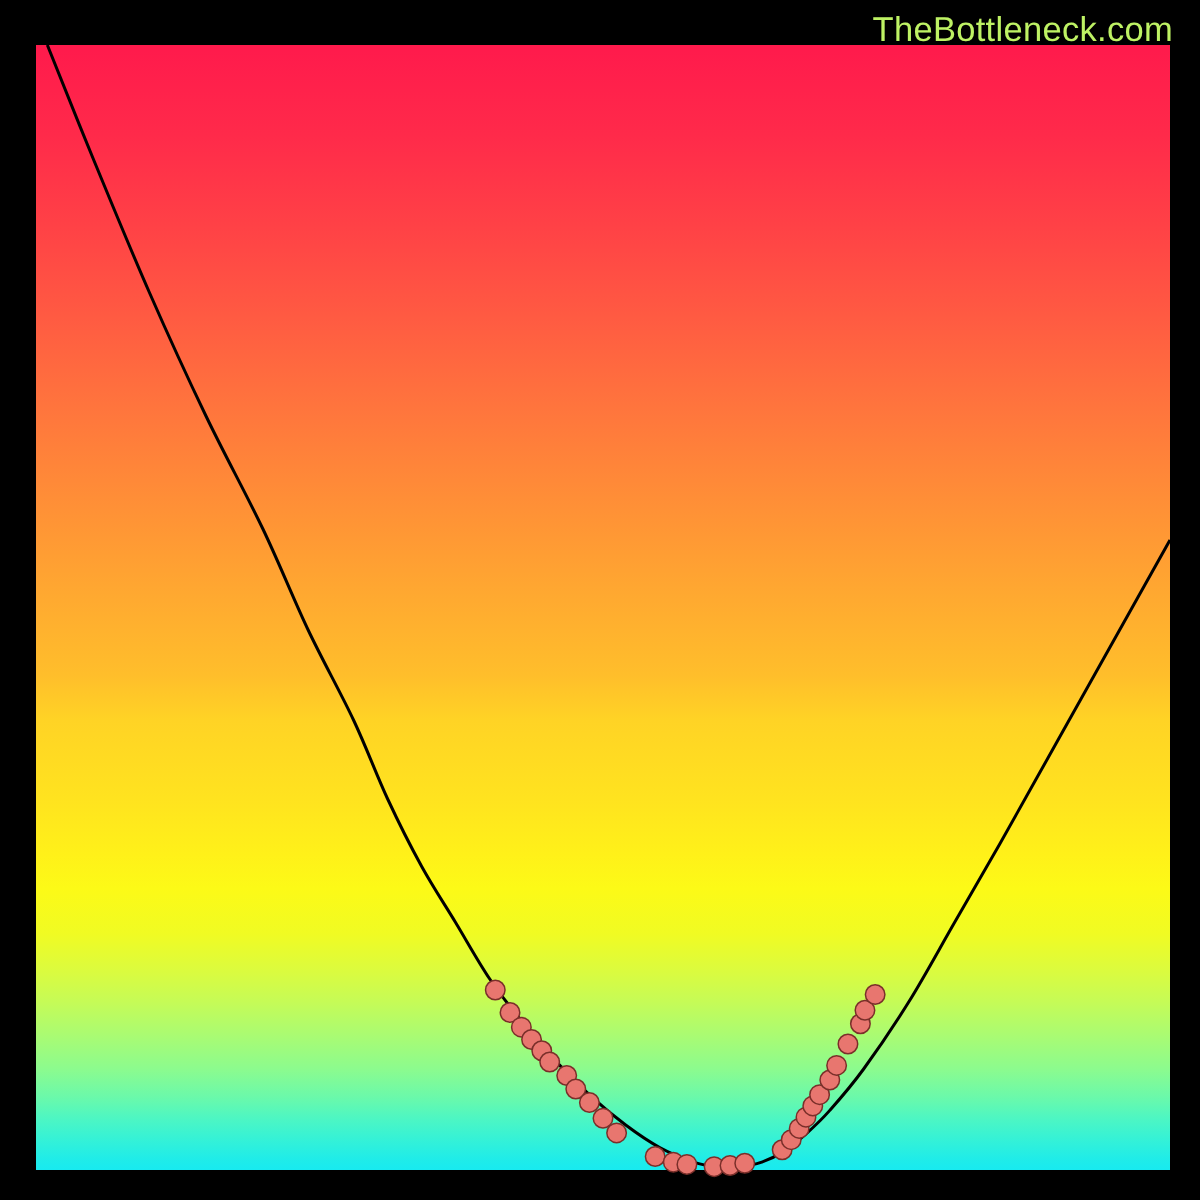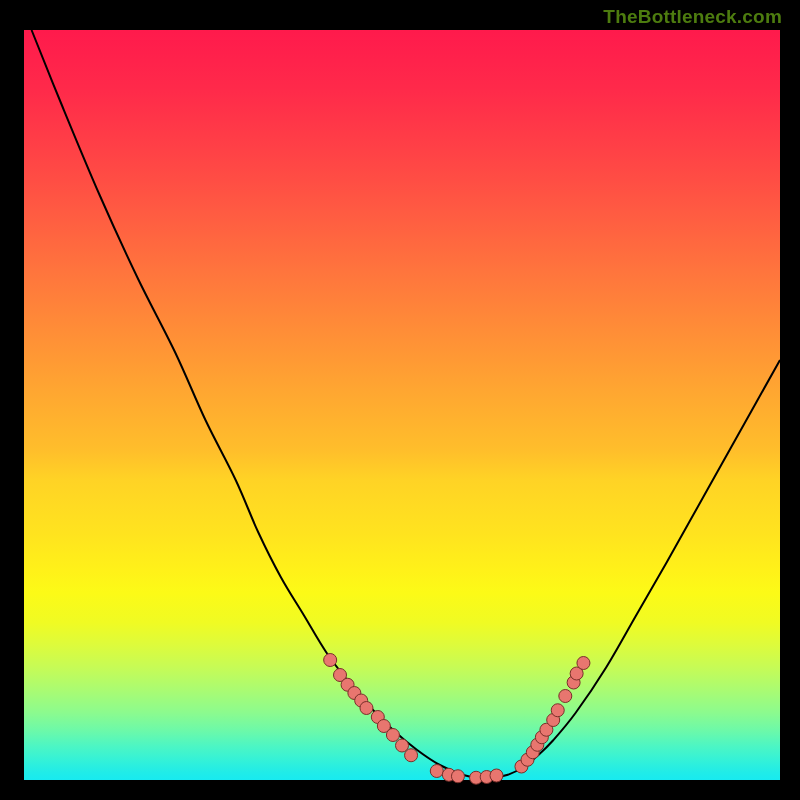--- a/index.html
+++ b/index.html
@@ -39,23 +39,23 @@
       #8cfb8e 91%,
       #6bf9aa 93.5%,
       #4cf6c4 95.5%,
       #32f1d9 97.5%,
       #20ece8 99%,
       #18eaf0 100%
     );
   }
   .watermark {
     position: absolute;
-    color: #4d7c0f;
-    font-size: 19px;
-    font-weight: 700;
+    color: #bef264;
+    font-size: 23px;
+    font-weight: 400;
     letter-spacing: 0.2px;
     user-select: none;
   }
   svg.overlay {
     position: absolute;
     left: 0;
     top: 0;
     pointer-events: none;
   }
 </style>

